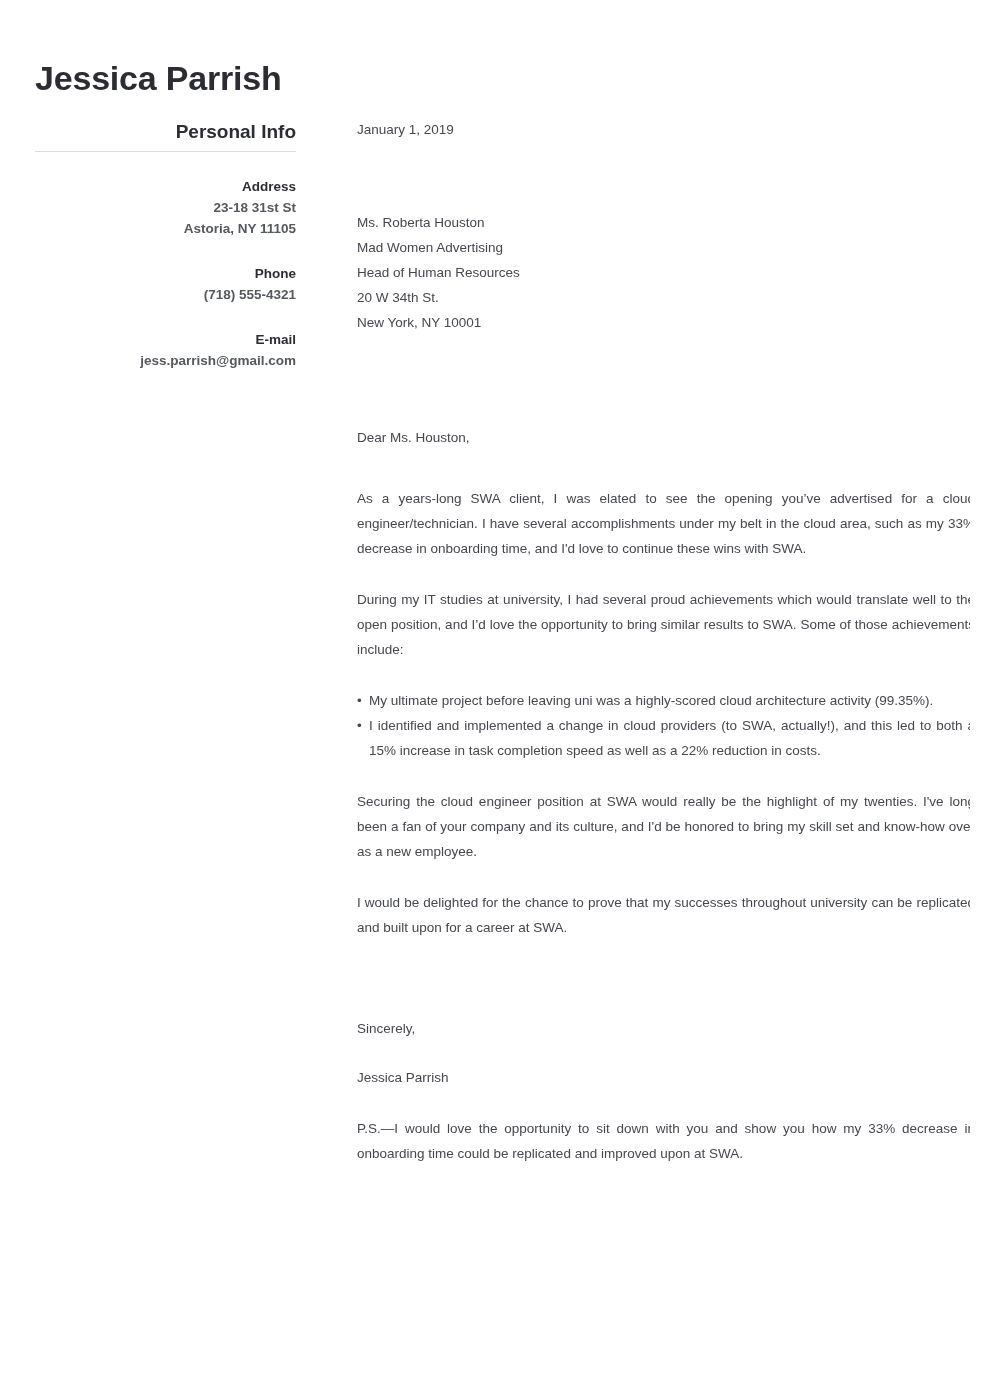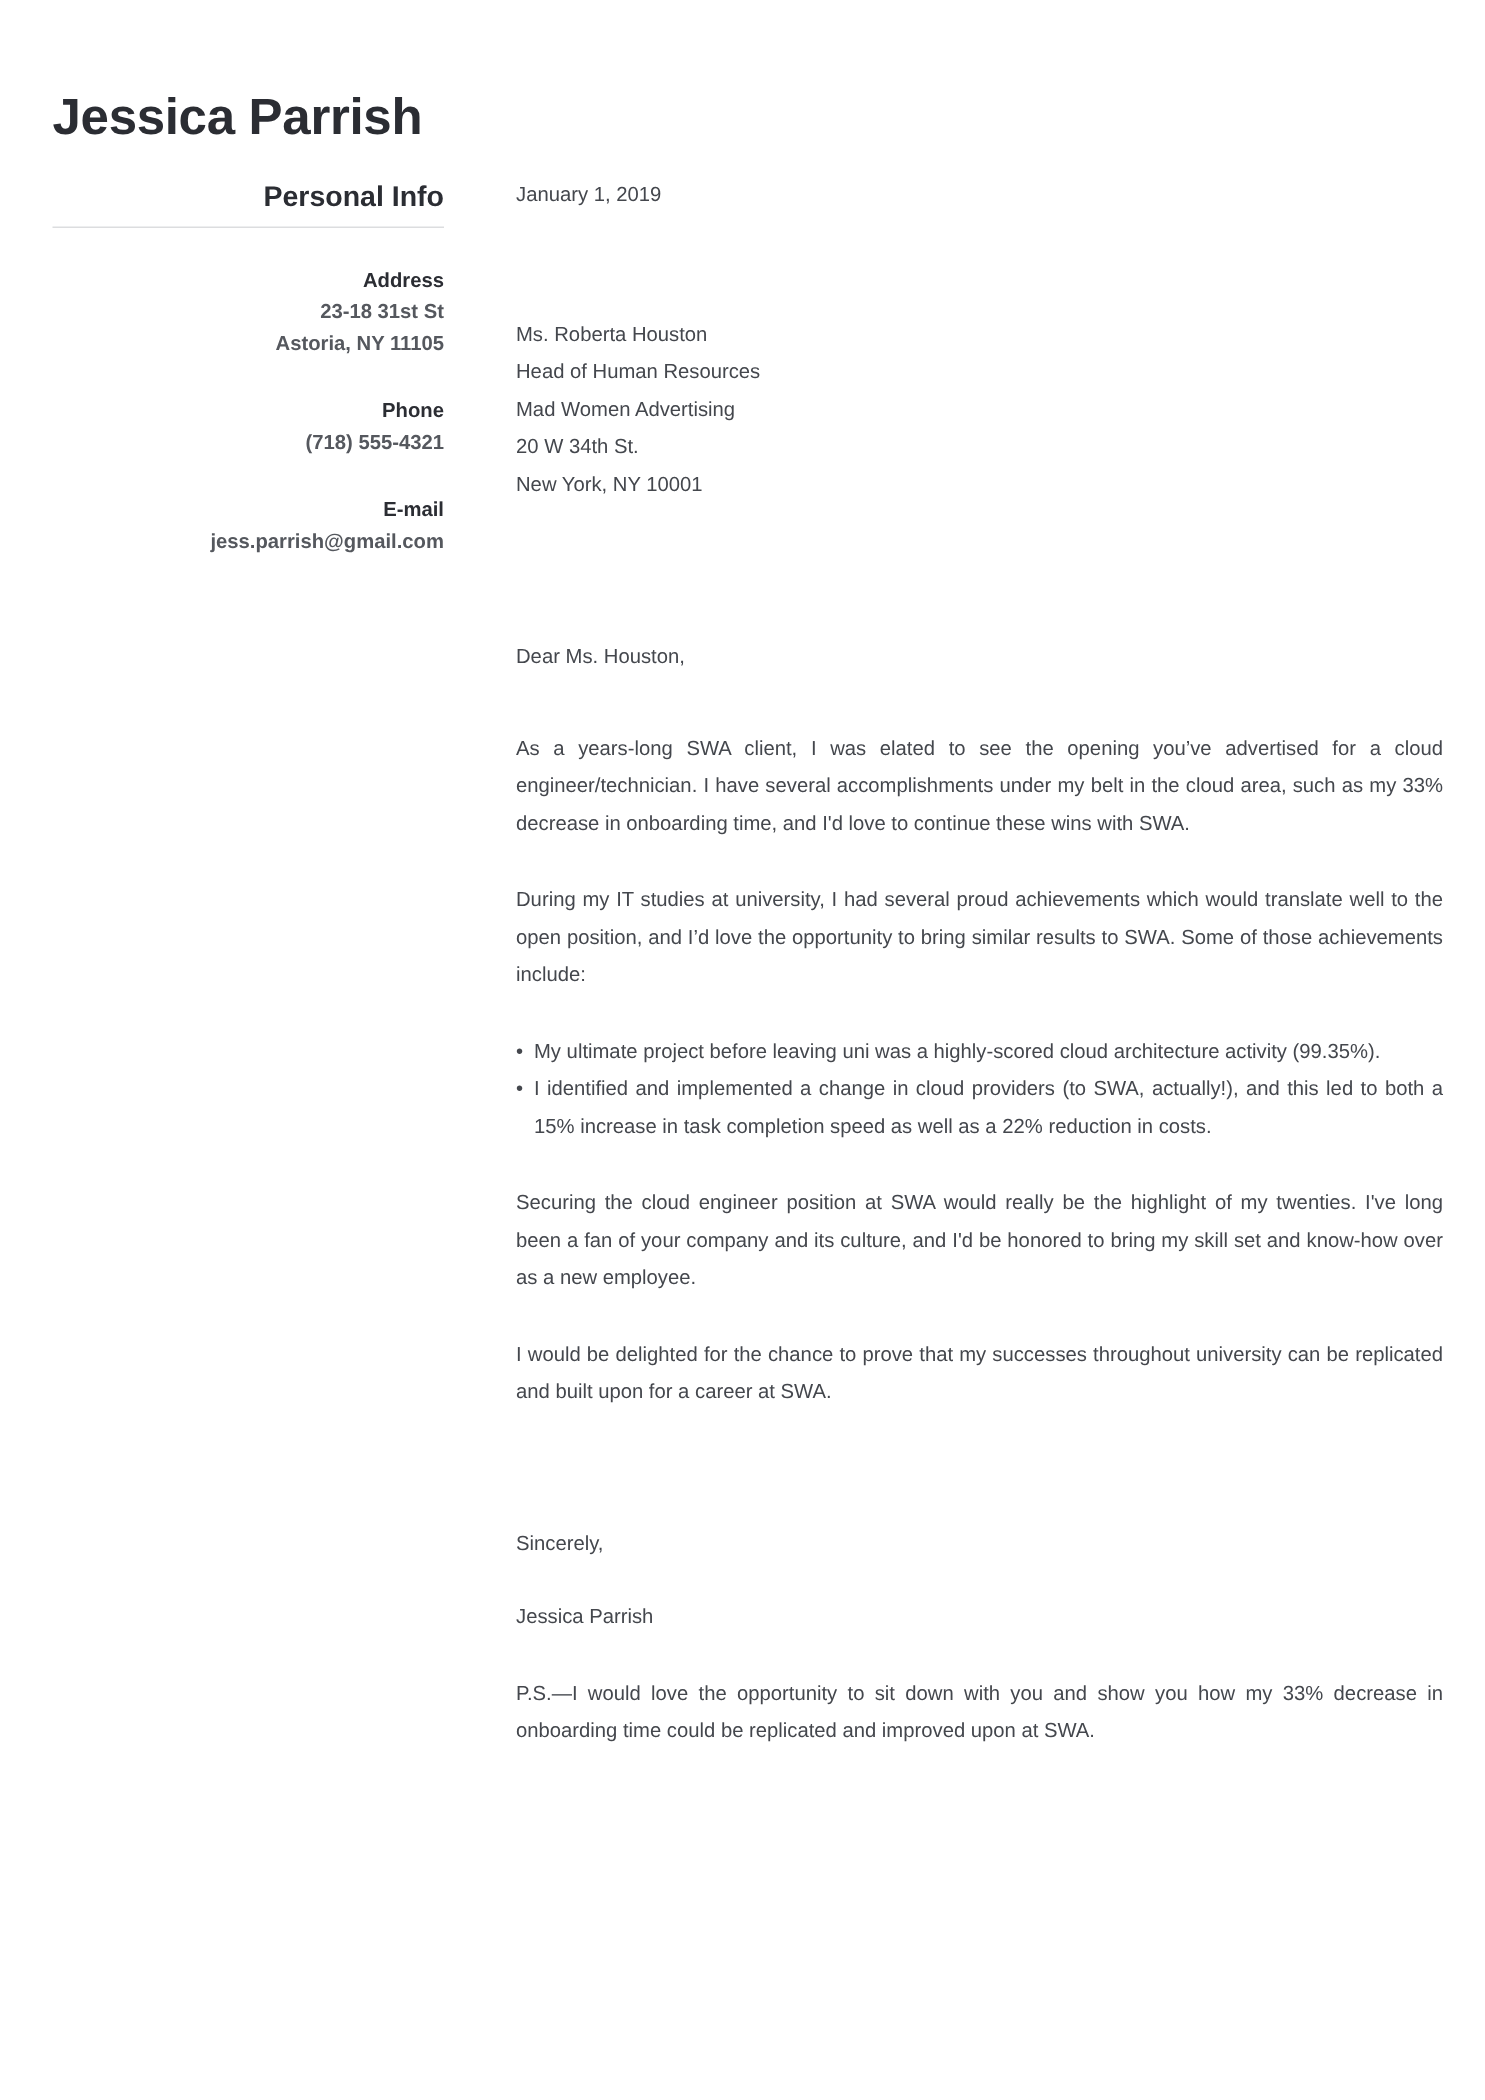--- a/index.html
+++ b/index.html
@@ -65,21 +65,21 @@
   .sidebar-value {
     font-size: 13.5px;
     font-weight: bold;
     color: #55585e;
     line-height: 21px;
   }
 
   
   .letter {
     position: absolute;
-    left: 344px;
+    left: 357px;
     top: 120px;
     width: 618px;
     color: #44474d;
     font-size: 13.5px;
     line-height: 25px;
   }
   .letter-date {
     line-height: 20px;
   }
   .recipient {
@@ -156,22 +156,22 @@
         </div>
       </div>
   </aside>
 
   <section class="letter">
 
     <div class="letter-date">January 1, 2019</div>
 
     <div class="recipient" id="recipient-block">
         <div class="recipient-line">Ms. Roberta Houston</div>
+        <div class="recipient-line">Mad Women Advertising</div>
         <div class="recipient-line">Head of Human Resources</div>
-        <div class="recipient-line">Mad Women Advertising</div>
         <div class="recipient-line">20 W 34th St.</div>
         <div class="recipient-line">New York, NY 10001</div>
       </div>
 
     <div class="salutation">Dear Ms. Houston,</div>
 
     <div class="body-para first">As a years-long SWA client, I was elated to see the opening you’ve advertised for a cloud engineer/technician. I have several accomplishments under my belt in the cloud area, such as my 33% decrease in onboarding time, and I'd love to continue these wins with SWA.</div>
 
     <div class="body-para">During my IT studies at university, I had several proud achievements which would translate well to the open position, and I’d love the opportunity to bring similar results to SWA. Some of those achievements include:</div>
 

